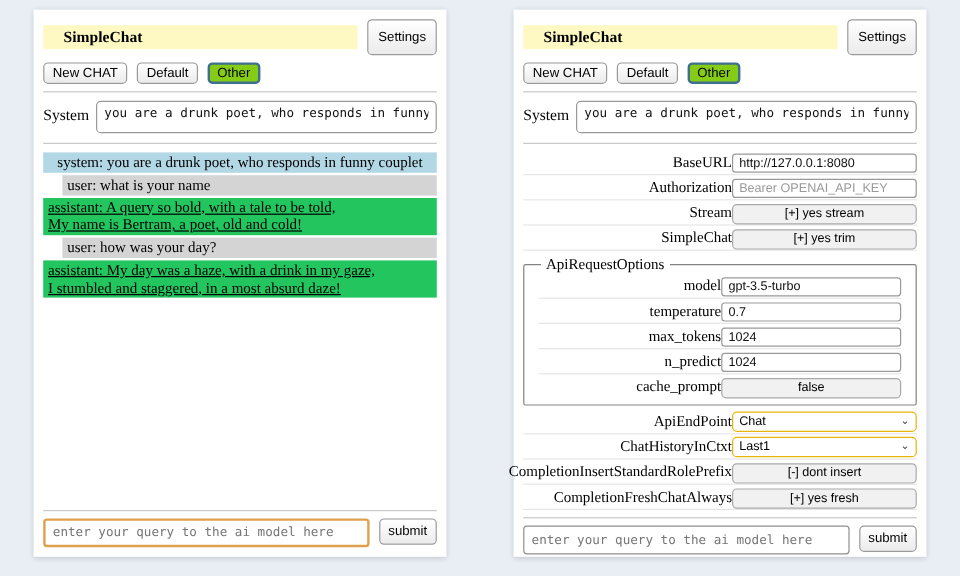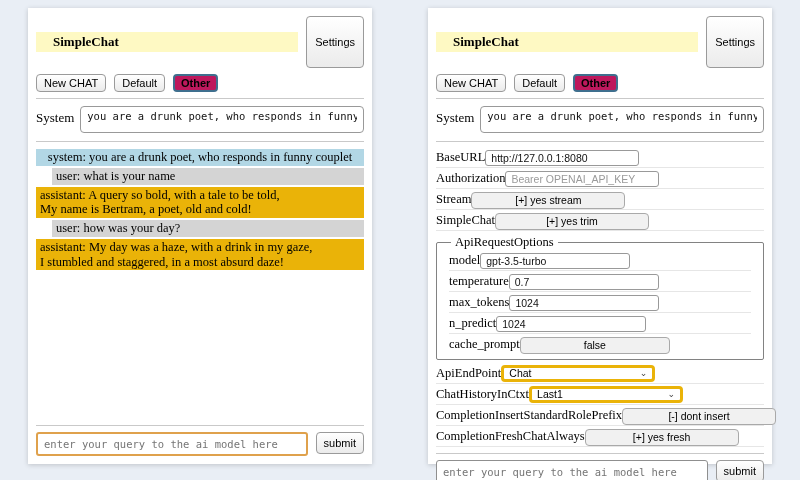--- a/index.html
+++ b/index.html
@@ -14,72 +14,72 @@
   .panel.left  { left: 28px; }
   .panel.right { left: 428px; }
 
   .titlebar { display: flex; align-items: center; gap: 8px; }
   .app-title { flex: 1; background: #fef9c3; font-weight: bold; font-size: 13px; padding: 2px 17px; }
 
   button {
     font-family: "Liberation Sans", sans-serif; font-size: 11px;
     background: linear-gradient(#ffffff, #ebebeb);
     border: 1px solid #9a9a9a; border-radius: 4px;
-    padding: 19px 8px; color: #000; cursor: pointer; white-space: nowrap;
+    padding: 8px 8px; color: #000; cursor: pointer; white-space: nowrap;
   }
   .toolbar { display: flex; gap: 8px; margin-top: 6px; }
   .toolbar button { padding: 2px 7px; }
-  .toolbar button.selected { background: #be185d; border: 2px solid #3f6f8e; padding: 1px 6px; font-weight: bold; }
+  .toolbar button.selected { background: #84cc16; border: 2px solid #3f6f8e; padding: 1px 6px; }
 
   hr.divider { border: none; border-top: 1px solid #c9c9c9; margin: 6px 0 4px; }
 
   .system-row { display: flex; gap: 6px; margin: 3px 0 2px; align-items: flex-start; }
   .system-row label { font-size: 13px; padding-top: 4px; }
   .system-row input {
     flex: 1; height: 27px; border: 1px solid #999; border-radius: 4px;
     font-family: "DejaVu Sans Mono", monospace; font-size: 10.5px;
     padding: 3px 6px 10px; color: #111;
   }
 
   .messages { margin-top: 3px; font-size: 12.5px; line-height: 1.18; }
   .msg { padding: 1px 4px; margin-bottom: 2px; }
   .msg.system { background: #b2d7e5; text-align: center; }
   .msg.user { background: #d4d4d4; margin-left: 16px; }
-  .msg.assistant { background: #eab308; white-space: pre-line; }
+  .msg.assistant { background: #22c55e; white-space: pre-line; text-decoration: underline; }
 
   .spacer { flex: 1; }
 
   .query-row { display: flex; gap: 8px; align-items: flex-start; margin-top: 2px; }
   .query-row input {
     flex: 1; height: 24px; border-radius: 3px;
     font-family: "DejaVu Sans Mono", monospace; font-size: 10.5px;
     padding: 0 6px; color: #666;
   }
   .query-row input.accent { border: 2px solid #dfa14c; }
   .query-row input.plain { border: 1px solid #8f8f8f; }
   .query-row button { padding: 4px 7px; }
 
   .settings { margin-top: 1px; }
   .srow {
-    display: flex; align-items: center; justify-content: flex-start;
+    display: flex; align-items: center; justify-content: flex-end;
     padding: 2px 0; border-bottom: 1px solid #e6e6e6; height: 21px;
   }
   .srow .slabel { font-size: 12.5px; white-space: nowrap; }
   .ctrl { width: 154px; flex: 0 0 154px; }
   .ctrl input {
     width: 100%; height: 16px; border: 1px solid #999; border-radius: 3px;
     font-family: "Liberation Sans", sans-serif; font-size: 10.5px; padding: 0 5px; color: #111;
   }
   .ctrl input::placeholder { color: #9a9a9a; }
   .ctrl button.toggle {
     width: 100%; height: 17px; background: #f1f1f1; border: 1px solid #a9a9a9;
     border-radius: 4px; font-size: 10.5px; padding: 0; line-height: 15px;
   }
   .ctrl .select {
-    width: 100%; height: 17px; background: #fff; border: 3px solid #eab308;
+    width: 100%; height: 17px; background: #fff; border: 1px solid #eab308;
     border-radius: 4px; display: flex; align-items: center; justify-content: space-between;
     font-family: "Liberation Sans", sans-serif; font-size: 10.5px; padding: 0 5px; cursor: pointer;
   }
   .ctrl .select .chev { font-family: "DejaVu Sans", sans-serif; font-size: 9px; color: #444; line-height: 1; }
 
   fieldset.aro {
     border: 1px solid #828282; border-radius: 2px; margin: 4px 0 3px;
     padding: 0 12px 4px;
   }
   fieldset.aro legend { font-size: 12.5px; padding: 0 4px; margin-left: 2px; }

